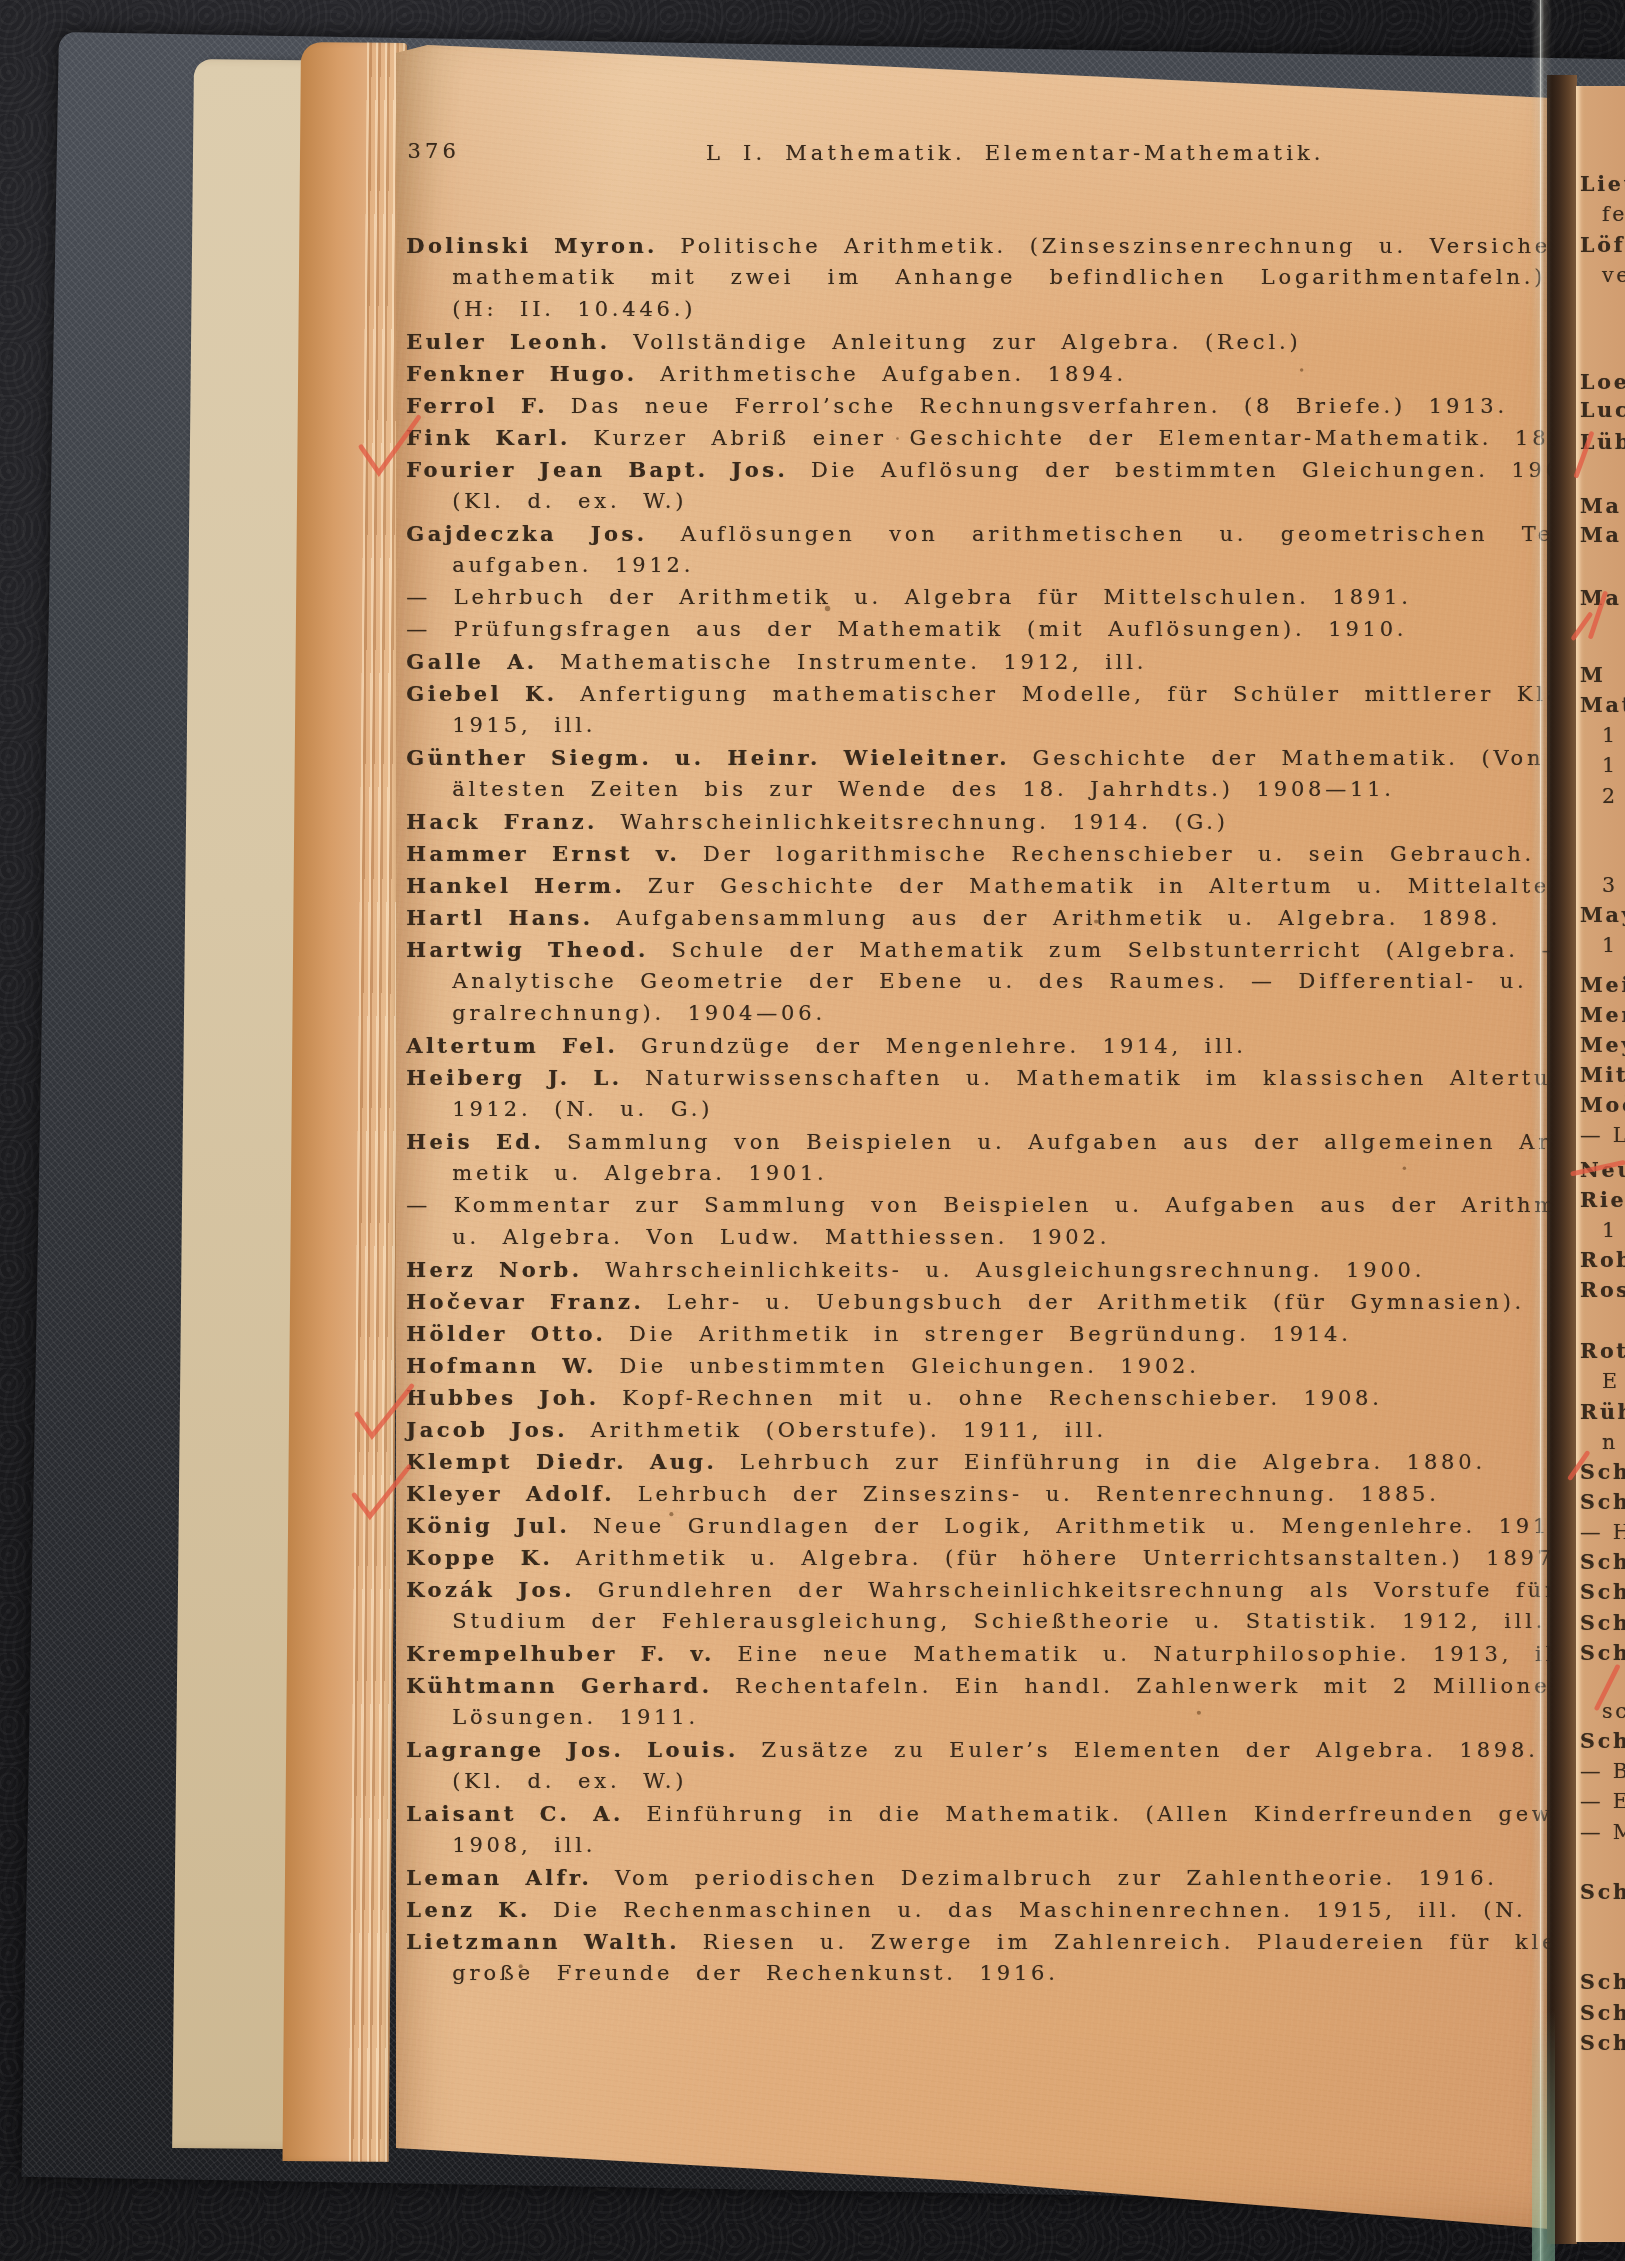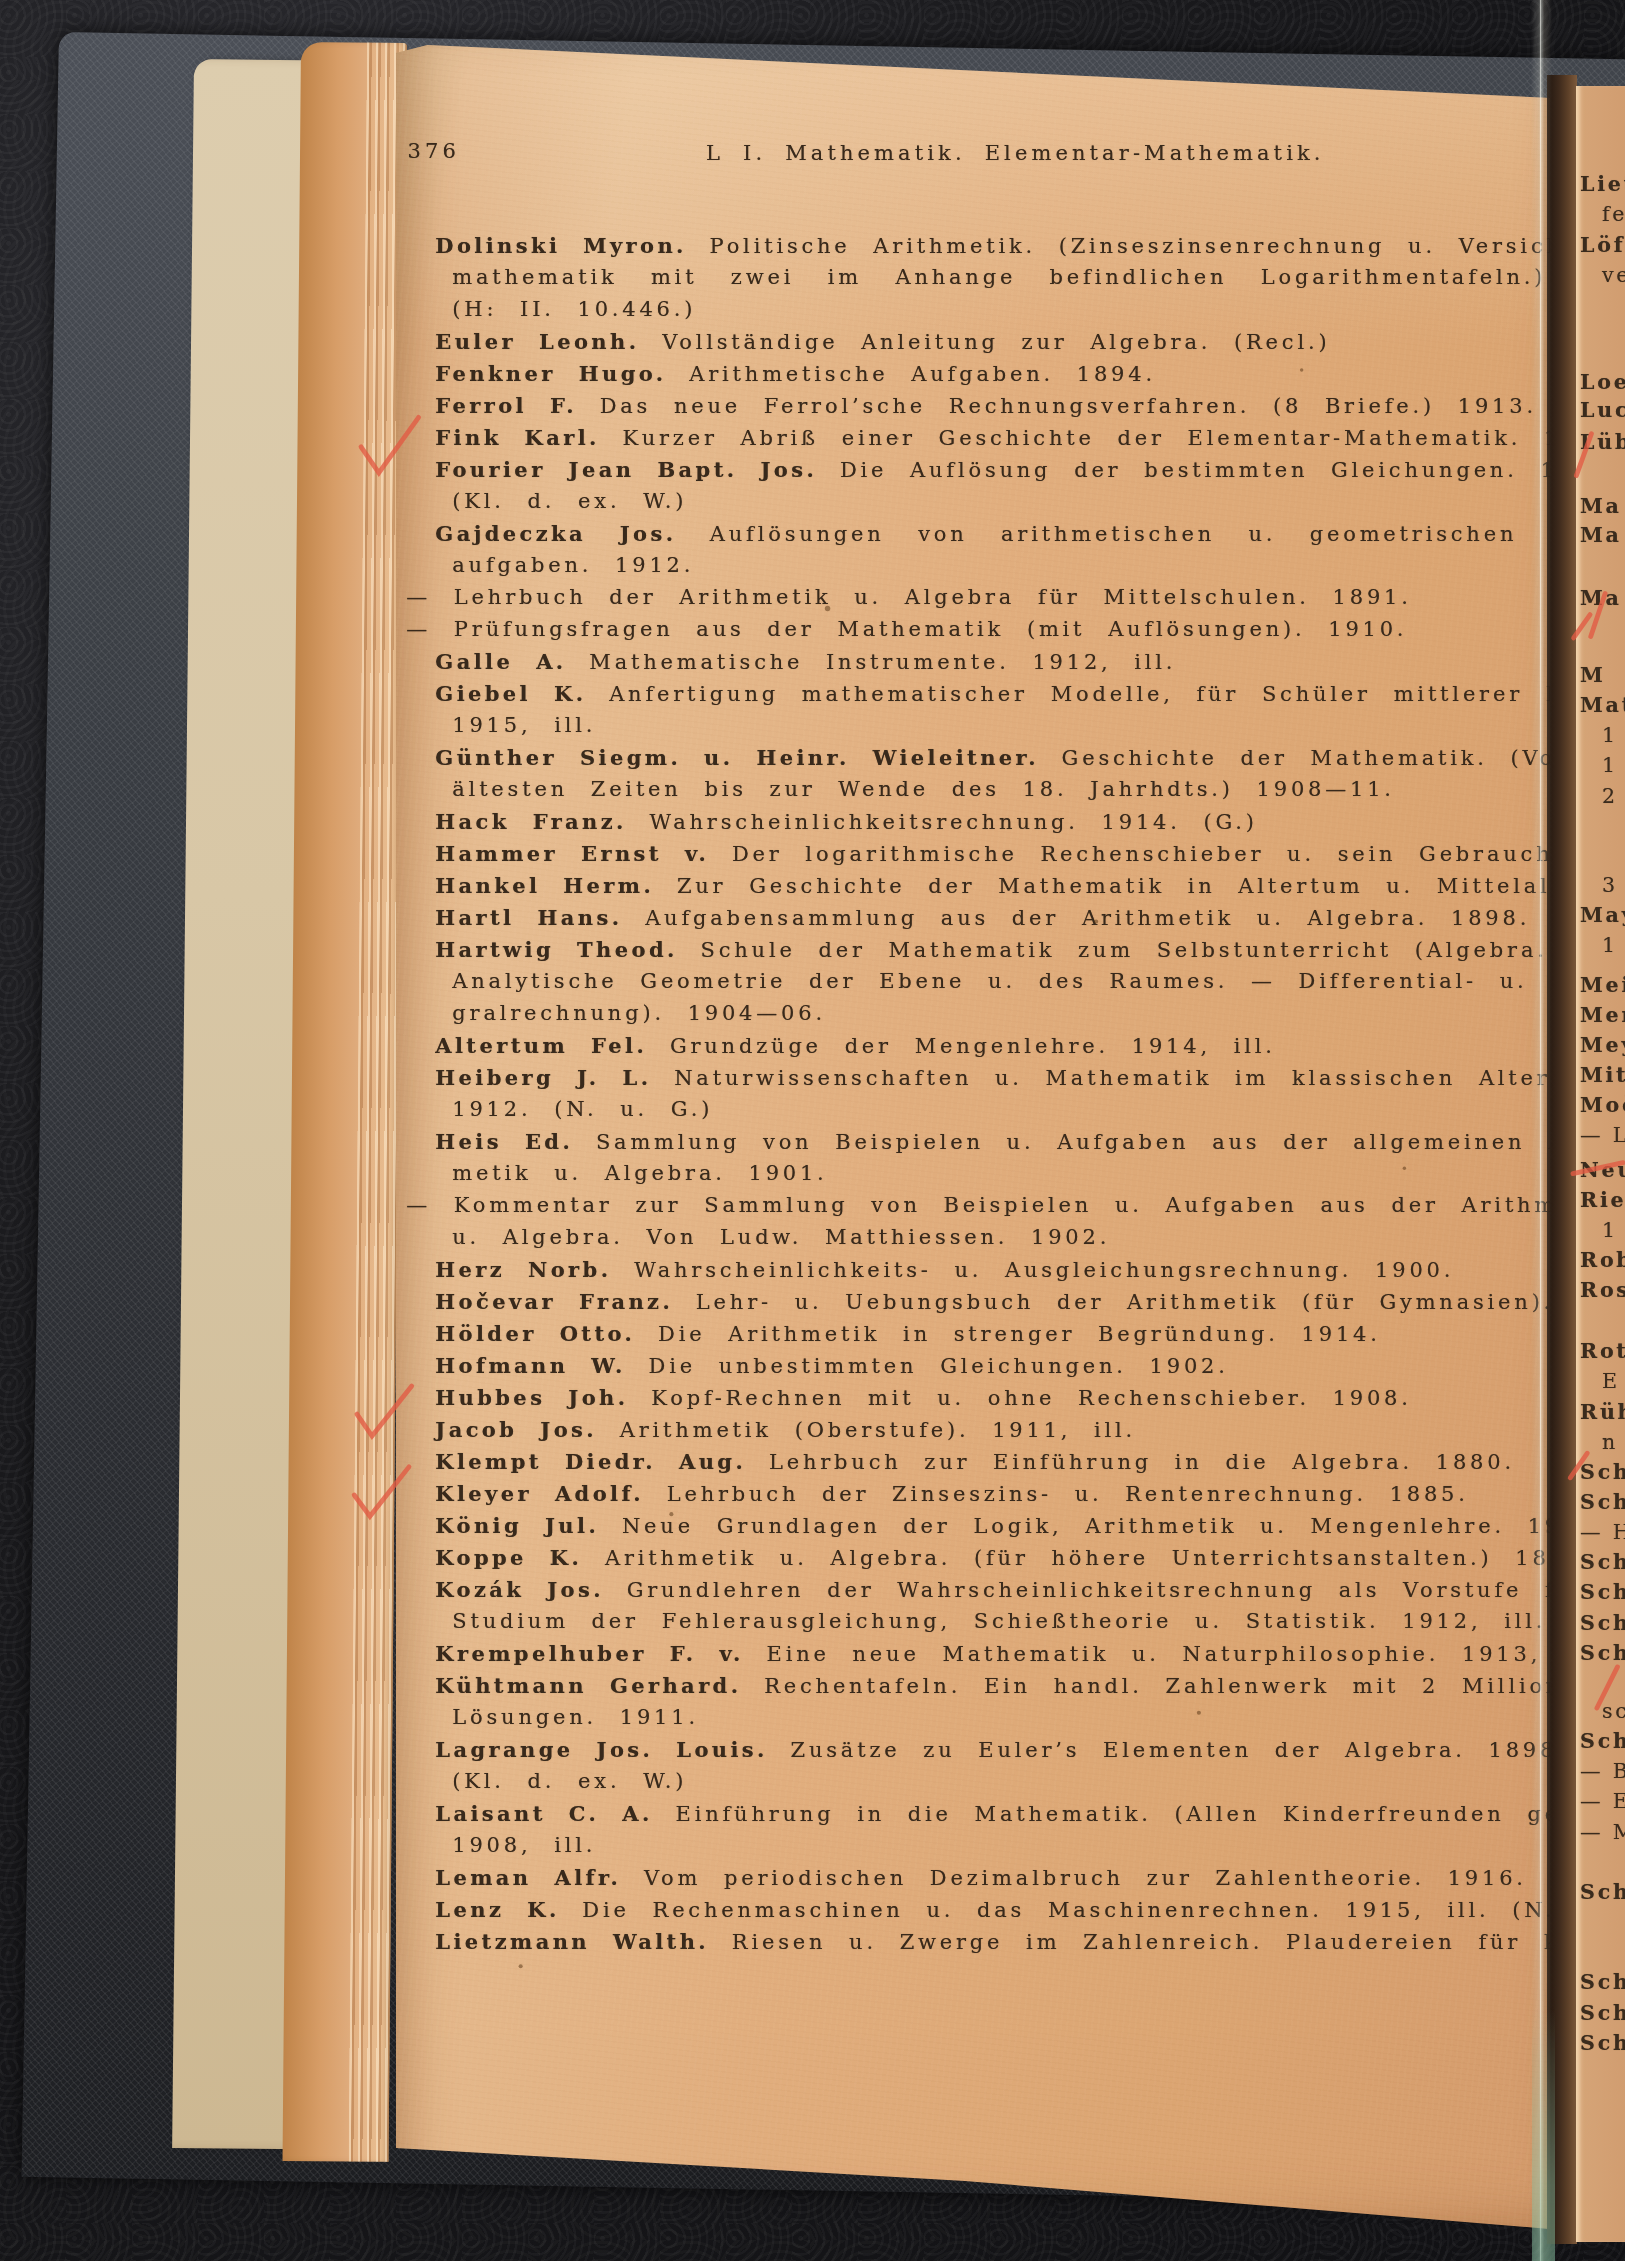--- a/index.html
+++ b/index.html
@@ -70,21 +70,21 @@
       repeating-linear-gradient(7deg, rgba(120,70,30,.035) 0 1.4px, transparent 1.4px 5.5px),
       repeating-linear-gradient(96deg, rgba(255,238,205,.05) 0 2.1px, transparent 2.1px 6.2px);
   }
   .pagetext{color:#38291b;text-shadow:0 0 0.7px rgba(56,41,27,.55);}
   .page-number{position:absolute;left:11.6px;top:101px;font-size:21px;letter-spacing:4.1px;}
   .running-head{position:absolute;left:310px;top:103px;font-size:21px;letter-spacing:4.1px;word-spacing:8.2px;}
   .entries{position:absolute;left:10.3px;top:195px;width:1165px;font-size:21px;letter-spacing:3.8px;word-spacing:12.3px;}
   .entries .line{height:32px;white-space:nowrap;}
   .entries .line.ind{padding-left:46px;}
   .entries .line.sp{word-spacing:23px;}
-  .entries b{font-weight:bold;letter-spacing:3.4px;margin-left:29px;}
+  .entries b{font-weight:bold;letter-spacing:3.4px;}
   
   .gap-shadow{
     position:absolute;left:1547px;top:75px;width:30px;height:2169px;z-index:5;
     background:linear-gradient(90deg, rgba(30,18,10,.92) 0%, #3e2a1c 40%, #5d4028 70%, #7d5a3c 100%);
   }
   .next-page{
     position:absolute;left:1576px;top:86px;width:49px;height:2156px;z-index:6;
     background:linear-gradient(90deg,#e0bb90 0%,#d5a477 12%,#d19d70 100%);
     box-shadow:inset 6.2px 0 4.8px -2.7px rgba(252,228,192,.65);
   }
@@ -173,20 +173,21 @@
       <div class="line"><b>Krempelhuber F. v.</b> Eine neue Mathematik u. Naturphilosophie. 1913, ill.</div>
       <div class="line"><b>Kühtmann Gerhard.</b> Rechentafeln. Ein handl. Zahlenwerk mit 2 Millionen</div>
       <div class="line ind">Lösungen. 1911.</div>
       <div class="line"><b>Lagrange Jos. Louis.</b> Zusätze zu Euler’s Elementen der Algebra. 1898.</div>
       <div class="line ind">(Kl. d. ex. W.)</div>
       <div class="line"><b>Laisant C. A.</b> Einführung in die Mathematik. (Allen Kinderfreunden gewidmet.)</div>
       <div class="line ind">1908, ill.</div>
       <div class="line"><b>Leman Alfr.</b> Vom periodischen Dezimalbruch zur Zahlentheorie. 1916.</div>
       <div class="line"><b>Lenz K.</b> Die Rechenmaschinen u. das Maschinenrechnen. 1915, ill. (N. u. G.)</div>
       <div class="line"><b>Lietzmann Walth.</b> Riesen u. Zwerge im Zahlenreich. Plaudereien für kleine u.</div>
+      <div class="line ind">große Freunde der Rechenkunst. 1916.</div>
     </div>
 </div>
 
 <div class="gap-shadow"></div>
 <div class="next-page" id="next-page">
     <div class="frag fb" style="top: 86px;">Lietz</div>
     <div class="frag find" style="top: 116px;">fe</div>
     <div class="frag fb" style="top: 147px;">Löffl</div>
     <div class="frag find" style="top: 177px;">ve</div>
     <div class="frag fb" style="top: 284px;">Loew</div>

